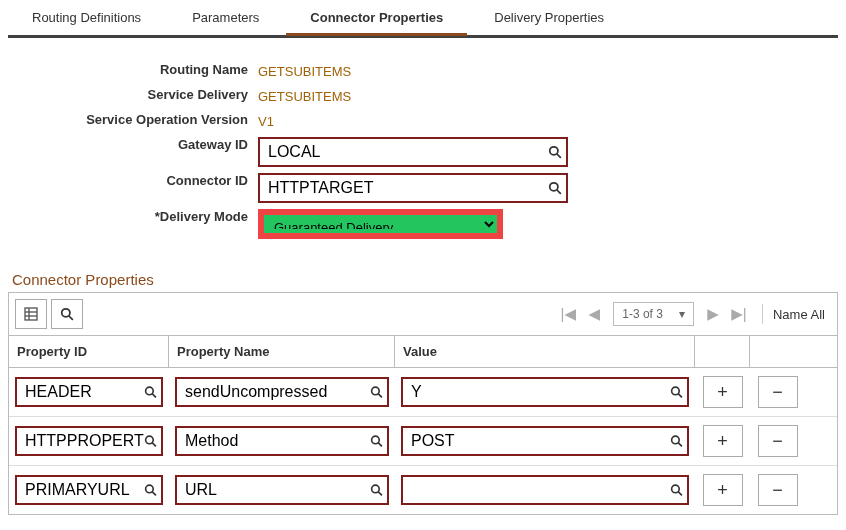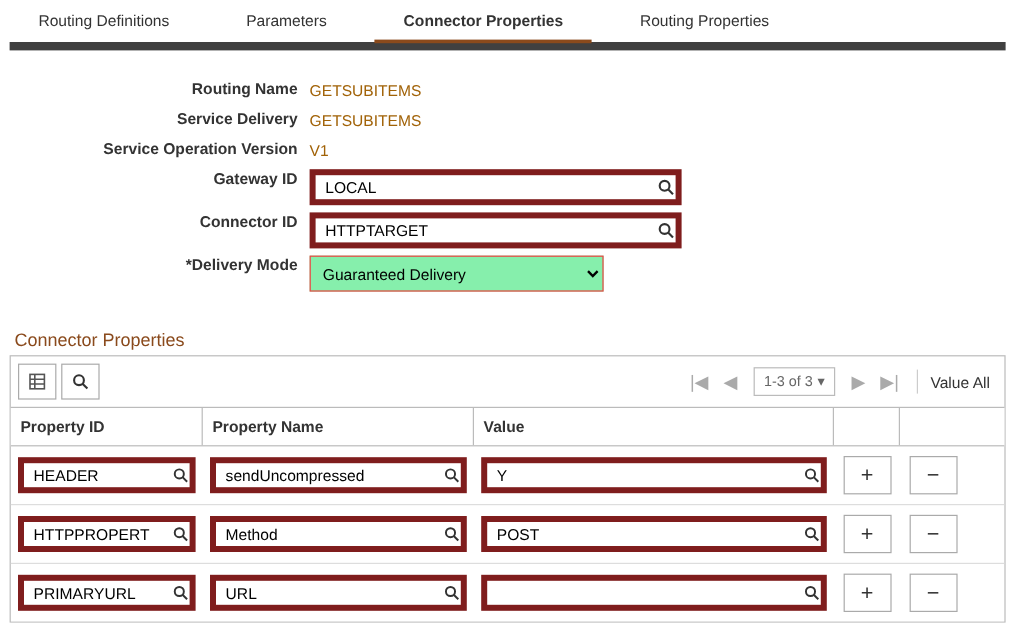--- a/index.html
+++ b/index.html
@@ -1,35 +1,35 @@
 <!DOCTYPE html>
 <html><head>
 <meta charset="utf-8">
 <style>
 *{box-sizing:border-box;margin:0;padding:0}
 body{font-family:Arial,Helvetica,sans-serif;font-size:13px;color:#333;background:#fff;padding:0 8px}
-.tabs{display:flex;gap:16px;border-bottom:7px solid #404040;margin-bottom:24px}
+.tabs{display:flex;gap:3px;border-bottom:3px solid #404040;margin-bottom:24px}
 .tab{padding:10px 24px;cursor:pointer;color:#333;position:relative}
 .tab.active{font-weight:bold}
 .tab.active::after{content:"";position:absolute;left:0;right:0;bottom:-1px;height:3px;background:#8a4a1c}
 .form{padding:0 0 20px 0}
 .form-row{display:flex;align-items:flex-start;margin-bottom:6px}
 .form-label{width:250px;text-align:right;padding-right:10px;font-weight:bold;color:#333}
 .form-value{padding:2px 0;color:#a16207}
 .lookup-wrap{position:relative;display:inline-block}
-.lookup-input{width:310px;height:30px;padding:4px 28px 4px 8px;border:5px solid #7f1d1d;font-size:13px}
+.lookup-input{width:310px;height:30px;padding:4px 28px 4px 8px;border:2px solid #7f1d1d;font-size:16px}
 .lookup-icon{position:absolute;right:6px;top:50%;transform:translateY(-50%);cursor:pointer;font-weight:bold;color:#333}
-.select{width:245px;height:30px;padding:4px 6px;border:1px solid #ef4444;font-size:13px;background:#86efac}
+.select{width:245px;height:30px;padding:4px 6px;border:6px solid #ef4444;font-size:13px;background:#22c55e}
 .section-title{color:#8a4a1c;font-size:15px;padding:6px 0 4px 4px}
 .grid{border:1px solid #bbb;background:#fff}
 .grid-toolbar{display:flex;align-items:center;padding:6px;border-bottom:1px solid #bbb}
 .tb-btn{width:32px;height:30px;border:1px solid #aaa;background:#fff;margin-right:4px;display:flex;align-items:center;justify-content:center;cursor:pointer;font-size:14px}
 .tb-spacer{flex:1}
 .nav-btn{width:26px;height:28px;display:flex;align-items:center;justify-content:center;color:#aaa;cursor:pointer;font-size:15px}
-.range{border:1px solid #bbb;padding:4px 8px;margin:0 6px;color:#666;font-size:12px;display:flex;align-items:center;gap:4px}
+.range{border:1px solid #bbb;padding:4px 8px;margin:0 6px;color:#666;font-size:12px;display:flex;align-items:center;gap:16px}
 .vsep{width:1px;height:20px;background:#ccc;margin:0 10px}
 .viewall{color:#333;cursor:pointer;margin-right:6px}
 .grid-head{display:flex;border-bottom:1px solid #bbb;background:#fff}
 .gh{padding:8px 8px;font-weight:bold;border-right:1px solid #bbb}
 .gh:last-child{border-right:none}
 .col-pid{width:160px}
 .col-pname{width:226px}
 .col-val{width:300px}
 .col-btn{width:55px}
 .grid-row{display:flex;border-bottom:1px solid #ddd;padding:6px 0}
@@ -42,21 +42,21 @@
 .row-btn{width:40px;height:32px;border:1px solid #aaa;background:#fff;display:flex;align-items:center;justify-content:center;font-size:18px;cursor:pointer;margin:0 auto}
 svg{display:block}
 </style>
 </head>
 <body>
 
 <div class="tabs">
   <div class="tab">Routing Definitions</div>
   <div class="tab">Parameters</div>
   <div class="tab active">Connector Properties</div>
-  <div class="tab">Routing Properties</div>
+  <div class="tab">Delivery Properties</div>
 </div>
 
 <div class="form">
   <div class="form-row">
     <div class="form-label">Routing Name</div>
     <div class="form-value">GETSUBITEMS</div>
   </div>
   <div class="form-row">
     <div class="form-label">Service Delivery</div>
     <div class="form-value">GETSUBITEMS</div>
@@ -118,21 +118,21 @@
     <div class="tb-spacer"></div>
     <div class="nav-btn">|◀</div>
     <div class="nav-btn">◀</div>
     <div class="range">
       <span>1-3 of 3</span>
       <span>▾</span>
     </div>
     <div class="nav-btn">▶</div>
     <div class="nav-btn">▶|</div>
     <div class="vsep"></div>
-    <div class="viewall">Value All</div>
+    <div class="viewall">Name All</div>
   </div>
 
   <div class="grid-head">
     <div class="gh col-pid">Property ID</div>
     <div class="gh col-pname">Property Name</div>
     <div class="gh col-val">Value</div>
     <div class="gh col-btn"></div>
     <div class="gh col-btn"></div>
   </div>
 

